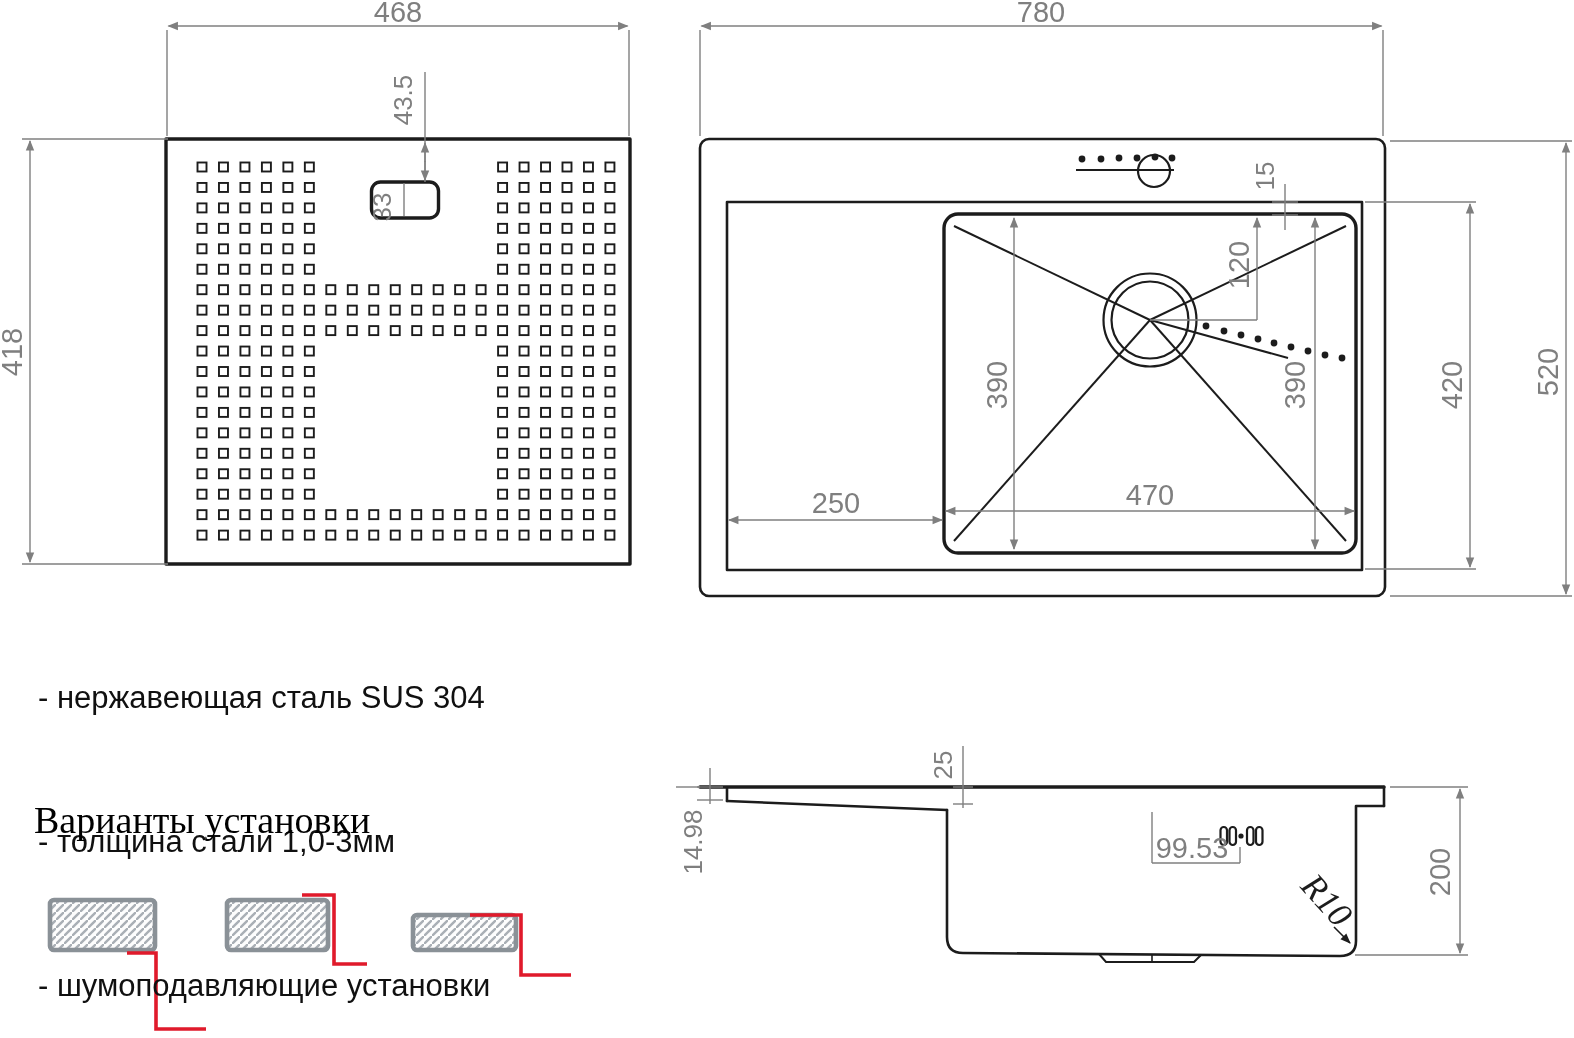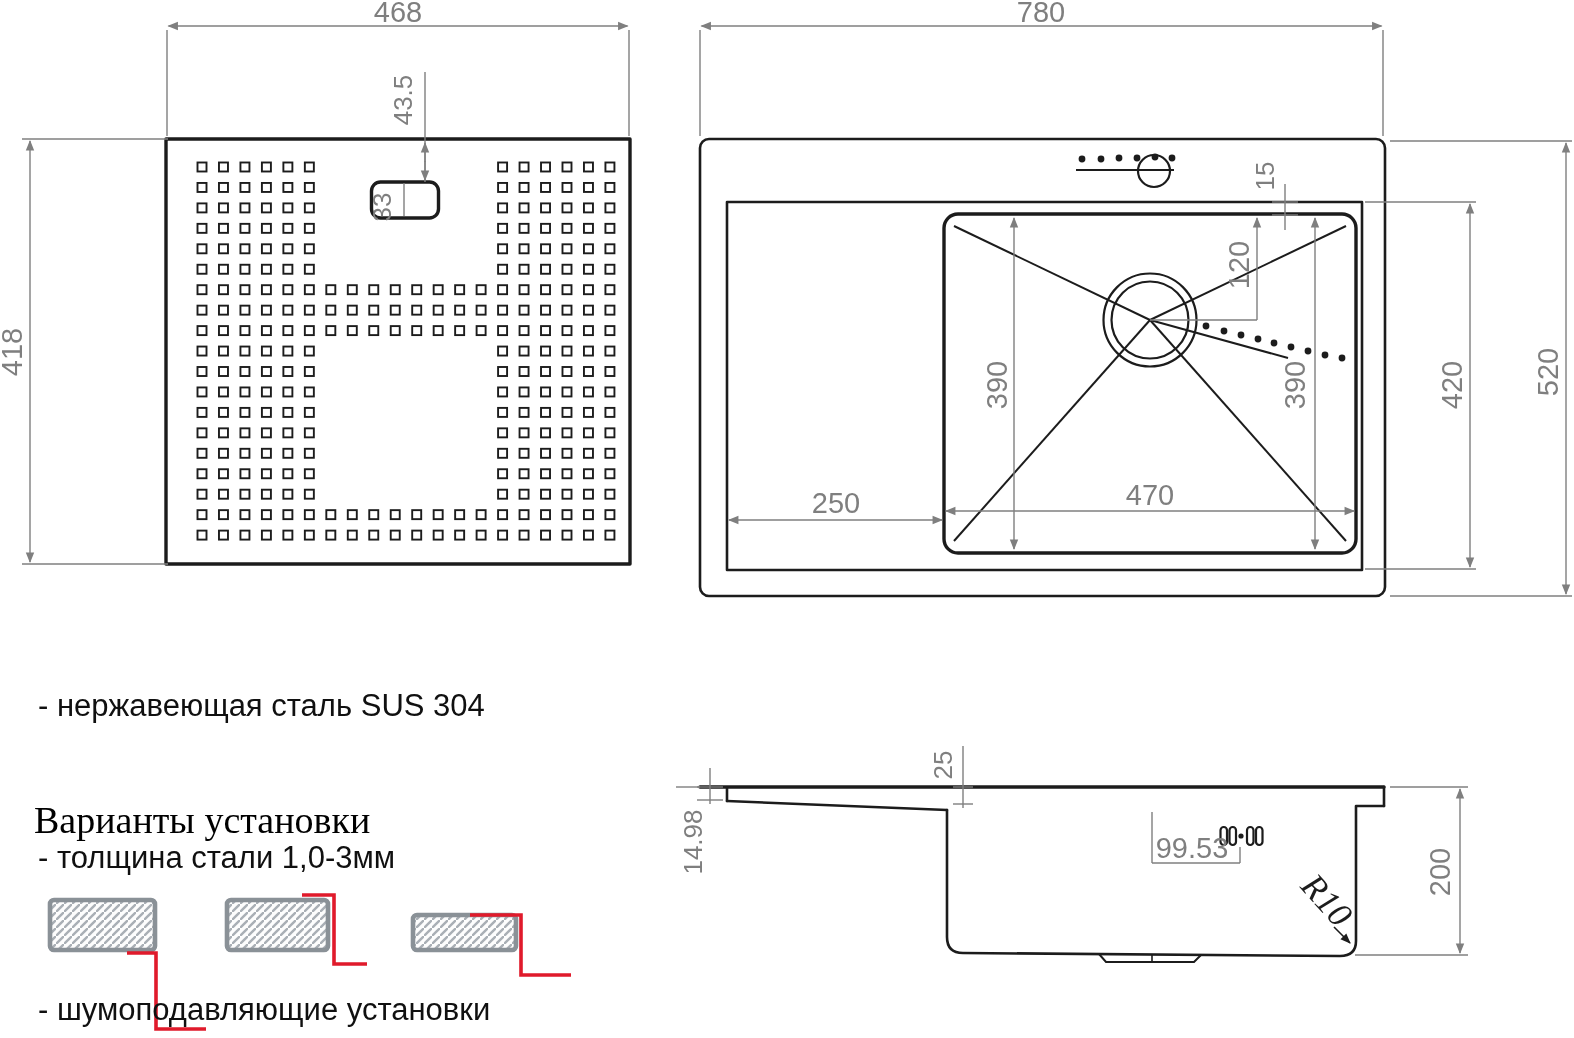--- a/index.html
+++ b/index.html
@@ -14,21 +14,21 @@
   .dimtxt{fill:var(--dim);font-family:"Liberation Sans",sans-serif;font-size:29px;}
   .sm{font-size:26px;}
   .dot{fill:var(--line);stroke:none;}
   .sq{stroke:var(--line);fill:#fff;stroke-width:1.9;}
   .whitefill{fill:#fff;}
   .red{stroke:var(--red);stroke-width:3.6;fill:none;}
   .hrect{fill:url(#hatch);stroke:var(--hatch-border);stroke-width:4.6;}
   .rtxt{fill:var(--line);font-family:"Liberation Serif",serif;font-style:italic;font-size:35px;}
   
   .features{position:absolute;left:38px;top:578px;color:#101010;font-size:31px;line-height:48px;white-space:pre;}
-  .features div{height:48px;margin-top:8px;}
+  .features div{height:48px;}
   .install-title{position:absolute;left:34px;top:798px;color:#000;
                  font-family:"Liberation Serif",serif;font-size:38px;}
 </style>
 </head>
 <body>
 
 <div class="canvas">
 <svg width="1574" height="1038" viewBox="0 0 1574 1038">
   <defs>
     <marker id="arr" viewBox="0 0 10 10" refX="9" refY="5" markerWidth="9.5" markerHeight="7.5" orient="auto-start-reverse">

